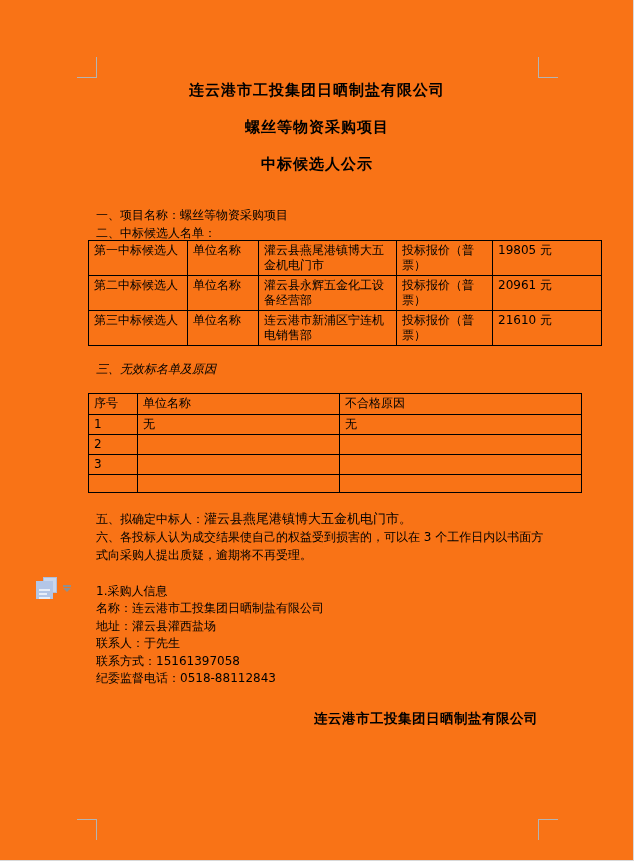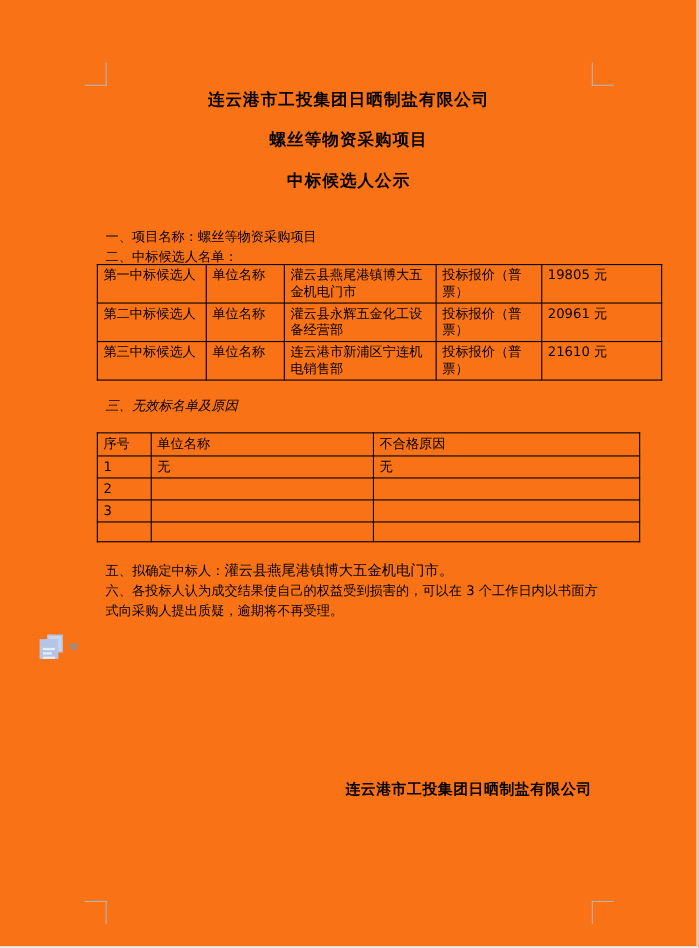--- a/index.html
+++ b/index.html
@@ -147,18 +147,26 @@
         <td class="d3"></td>
       </tr>
     </tbody>
   </table>
 
   <div class="para s5 abs">
     <span>五、拟确定中标人：</span><span class="s5-name">灌云县燕尾港镇博大五金机电门市。</span>
   </div>
   <div class="para s6 abs">六、各投标人认为成交结果使自己的权益受到损害的，可以在 3 个工作日内以书面方式向采购人提出质疑，逾期将不再受理。</div>
 
+  <div class="contact abs">
+    <div>1.采购人信息</div>
+    <div>名称：连云港市工投集团日晒制盐有限公司</div>
+    <div>地址：灌云县灌西盐场</div>
+    <div>联系人：于先生</div>
+    <div>联系方式：15161397058</div>
+    <div>纪委监督电话：0518-88112843</div>
+  </div>
 
   <div class="footerblock abs">
     <div class="footer-line">连云港市工投集团日晒制盐有限公司</div>
   </div>
 
 </div>
 
 </body></html>

